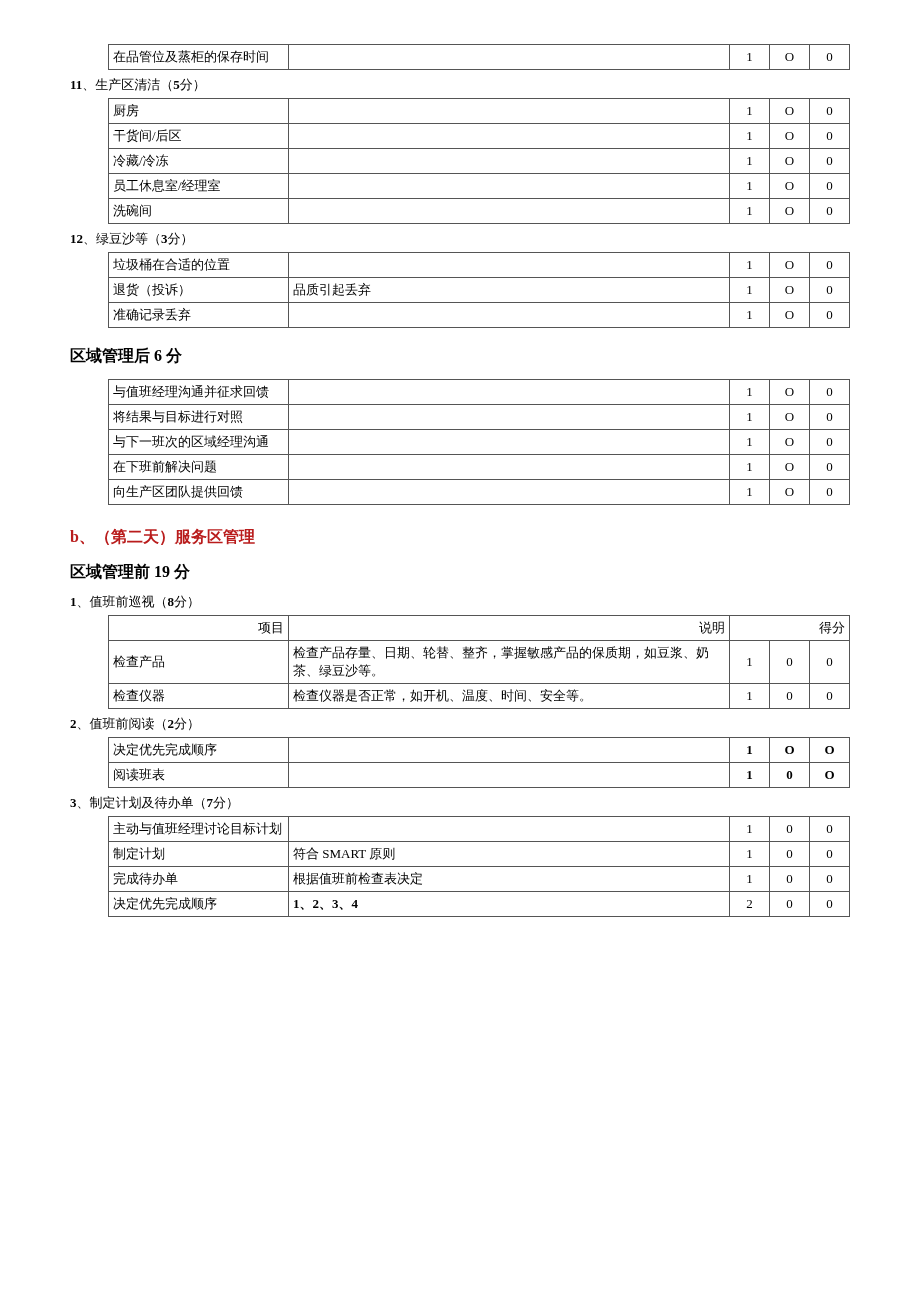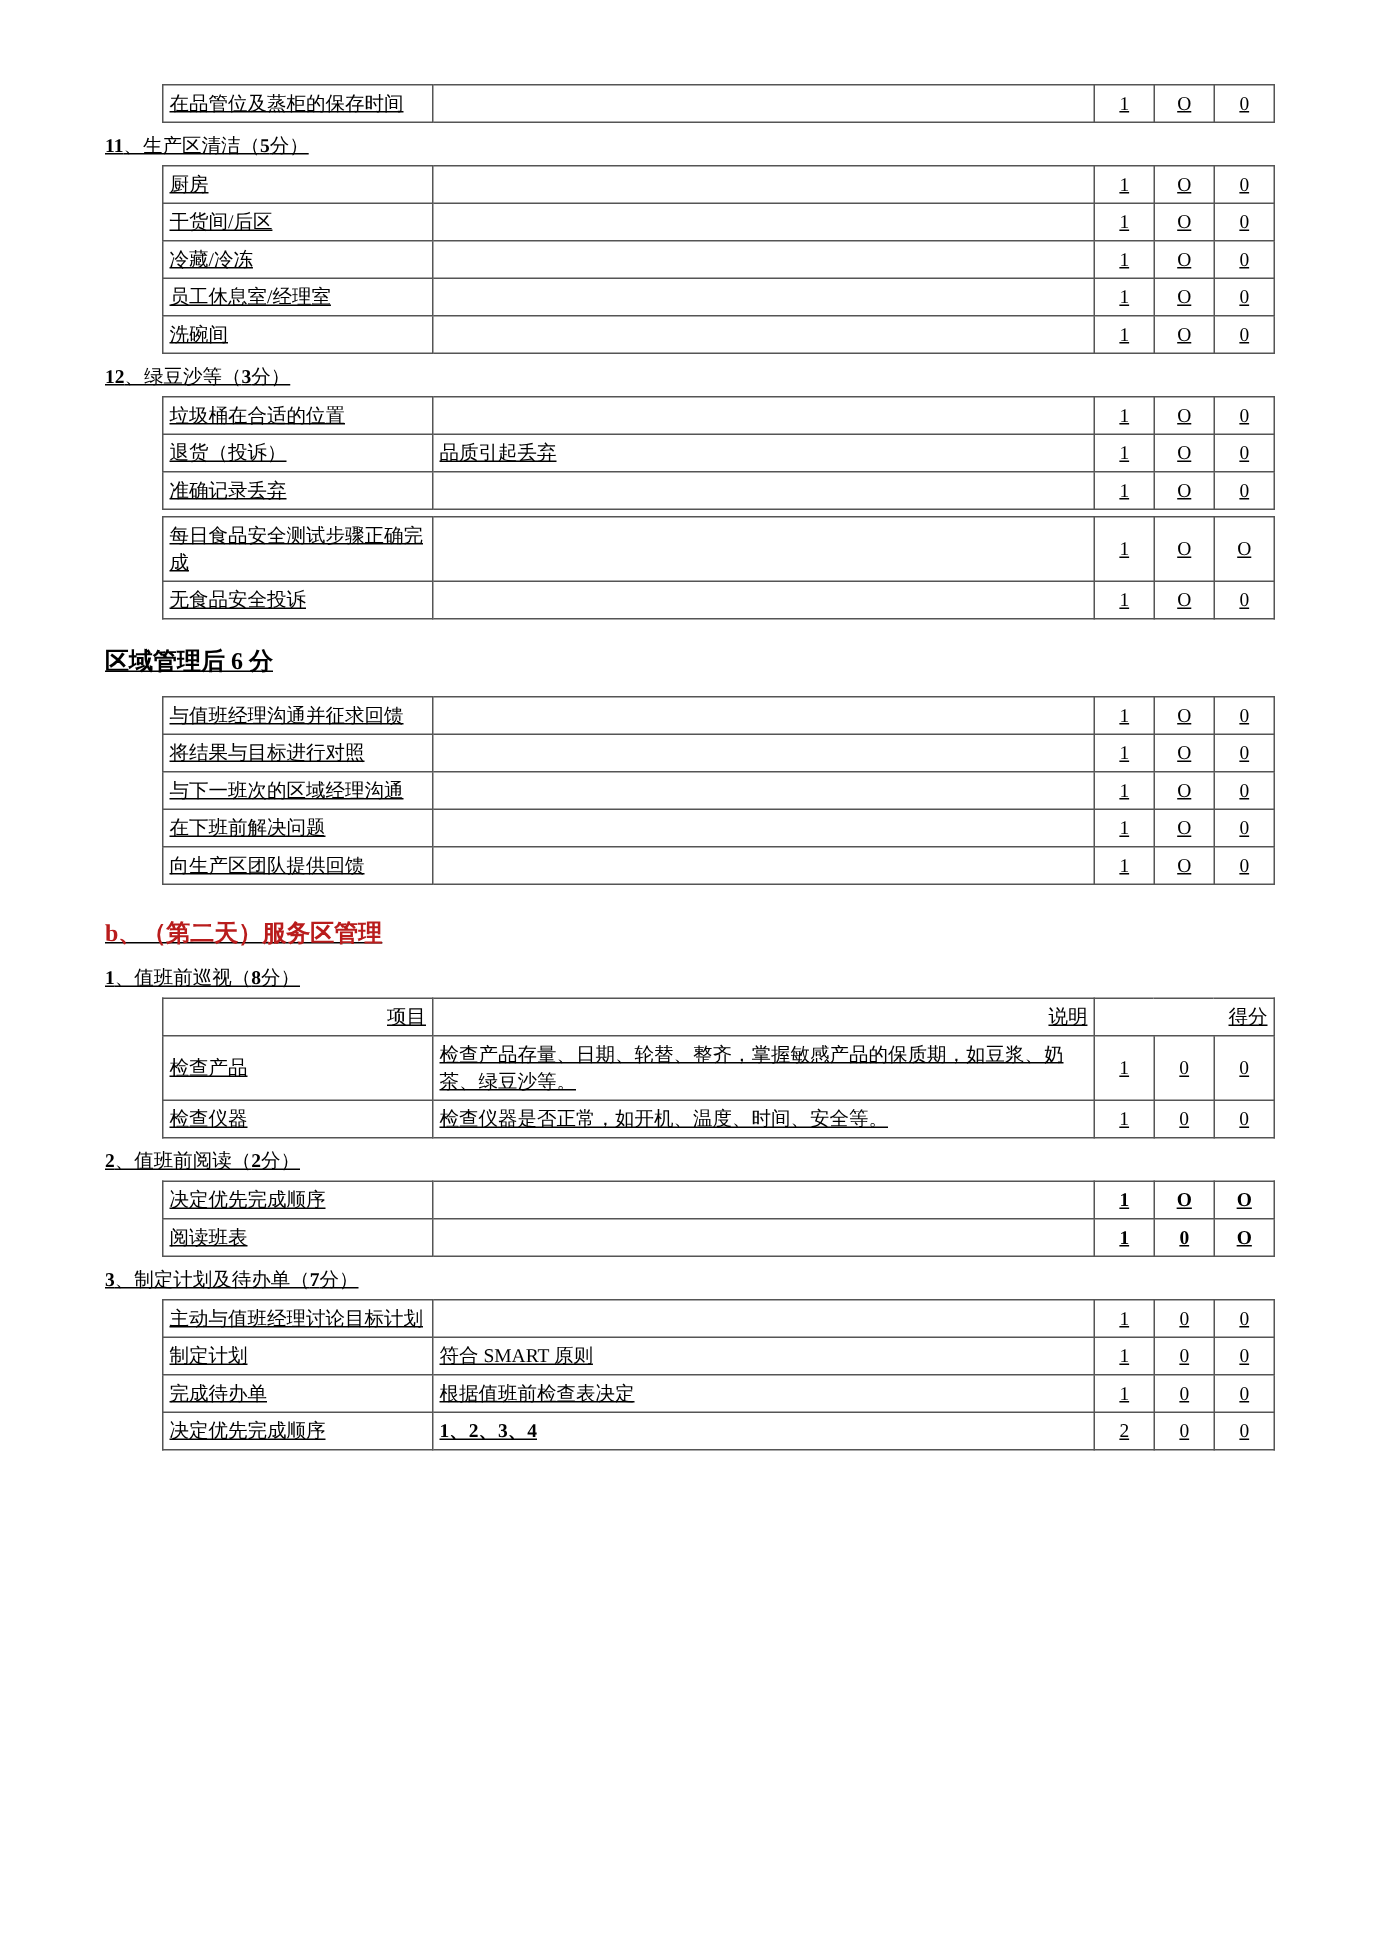--- a/index.html
+++ b/index.html
@@ -5,23 +5,22 @@
   body {
     font-family: "SimSun", "宋体", serif;
     font-size: 14px;
     color: #000;
     background: #fff;
     margin: 0;
     padding: 0;
   }
   .page {
     width: 780px;
-    margin: 16px auto;
+    margin: 4px auto;
     padding: 40px 0 60px 0;
-    text-decoration: underline;
   }
   .tbl {
     width: 100%;
     border-collapse: collapse;
     table-layout: fixed;
     margin-bottom: 4px;
   }
   .tbl td, .tbl th {
     border: 1px solid #555;
     padding: 3px 4px;
@@ -168,47 +167,20 @@
             <td class="c1">准确记录丢弃</td>
             <td class="c2"></td>
             <td class="s">1</td>
             <td class="s">O</td>
             <td class="s">0</td>
           </tr>
         </tbody>
     </table>
   </div>
 
-  <div class="table-wrap">
-    <table class="tbl">
-      <colgroup>
-          <col style="width:180px">
-          <col>
-          <col style="width:40px">
-          <col style="width:40px">
-          <col style="width:40px">
-        </colgroup>
-      <tbody id="s13-body">
-          <tr>
-            <td class="c1">每日食品安全测试步骤正确完成</td>
-            <td class="c2"></td>
-            <td class="s">1</td>
-            <td class="s">O</td>
-            <td class="s">O</td>
-          </tr>
-          <tr>
-            <td class="c1">无食品安全投诉</td>
-            <td class="c2"></td>
-            <td class="s">1</td>
-            <td class="s">O</td>
-            <td class="s">0</td>
-          </tr>
-        </tbody>
-    </table>
-  </div>
 
   <div class="h-after">区域管理后 6 分</div>
   <div class="table-wrap">
     <table class="tbl">
       <colgroup>
           <col style="width:180px">
           <col>
           <col style="width:40px">
           <col style="width:40px">
           <col style="width:40px">
@@ -248,20 +220,21 @@
             <td class="s">1</td>
             <td class="s">O</td>
             <td class="s">0</td>
           </tr>
         </tbody>
     </table>
   </div>
 
   <div class="h-b">b、（第二天）服务区管理</div>
 
+  <div class="h-pre19">区域管理前 19 分</div>
 
   <div class="sec-label outdent-label">
     <span class="num">1</span><span>、值班前巡视（</span><span class="pts">8</span><span>分）</span>
   </div>
   <div class="table-wrap">
     <table class="tbl">
       <colgroup>
           <col style="width:180px">
           <col>
           <col style="width:40px">

